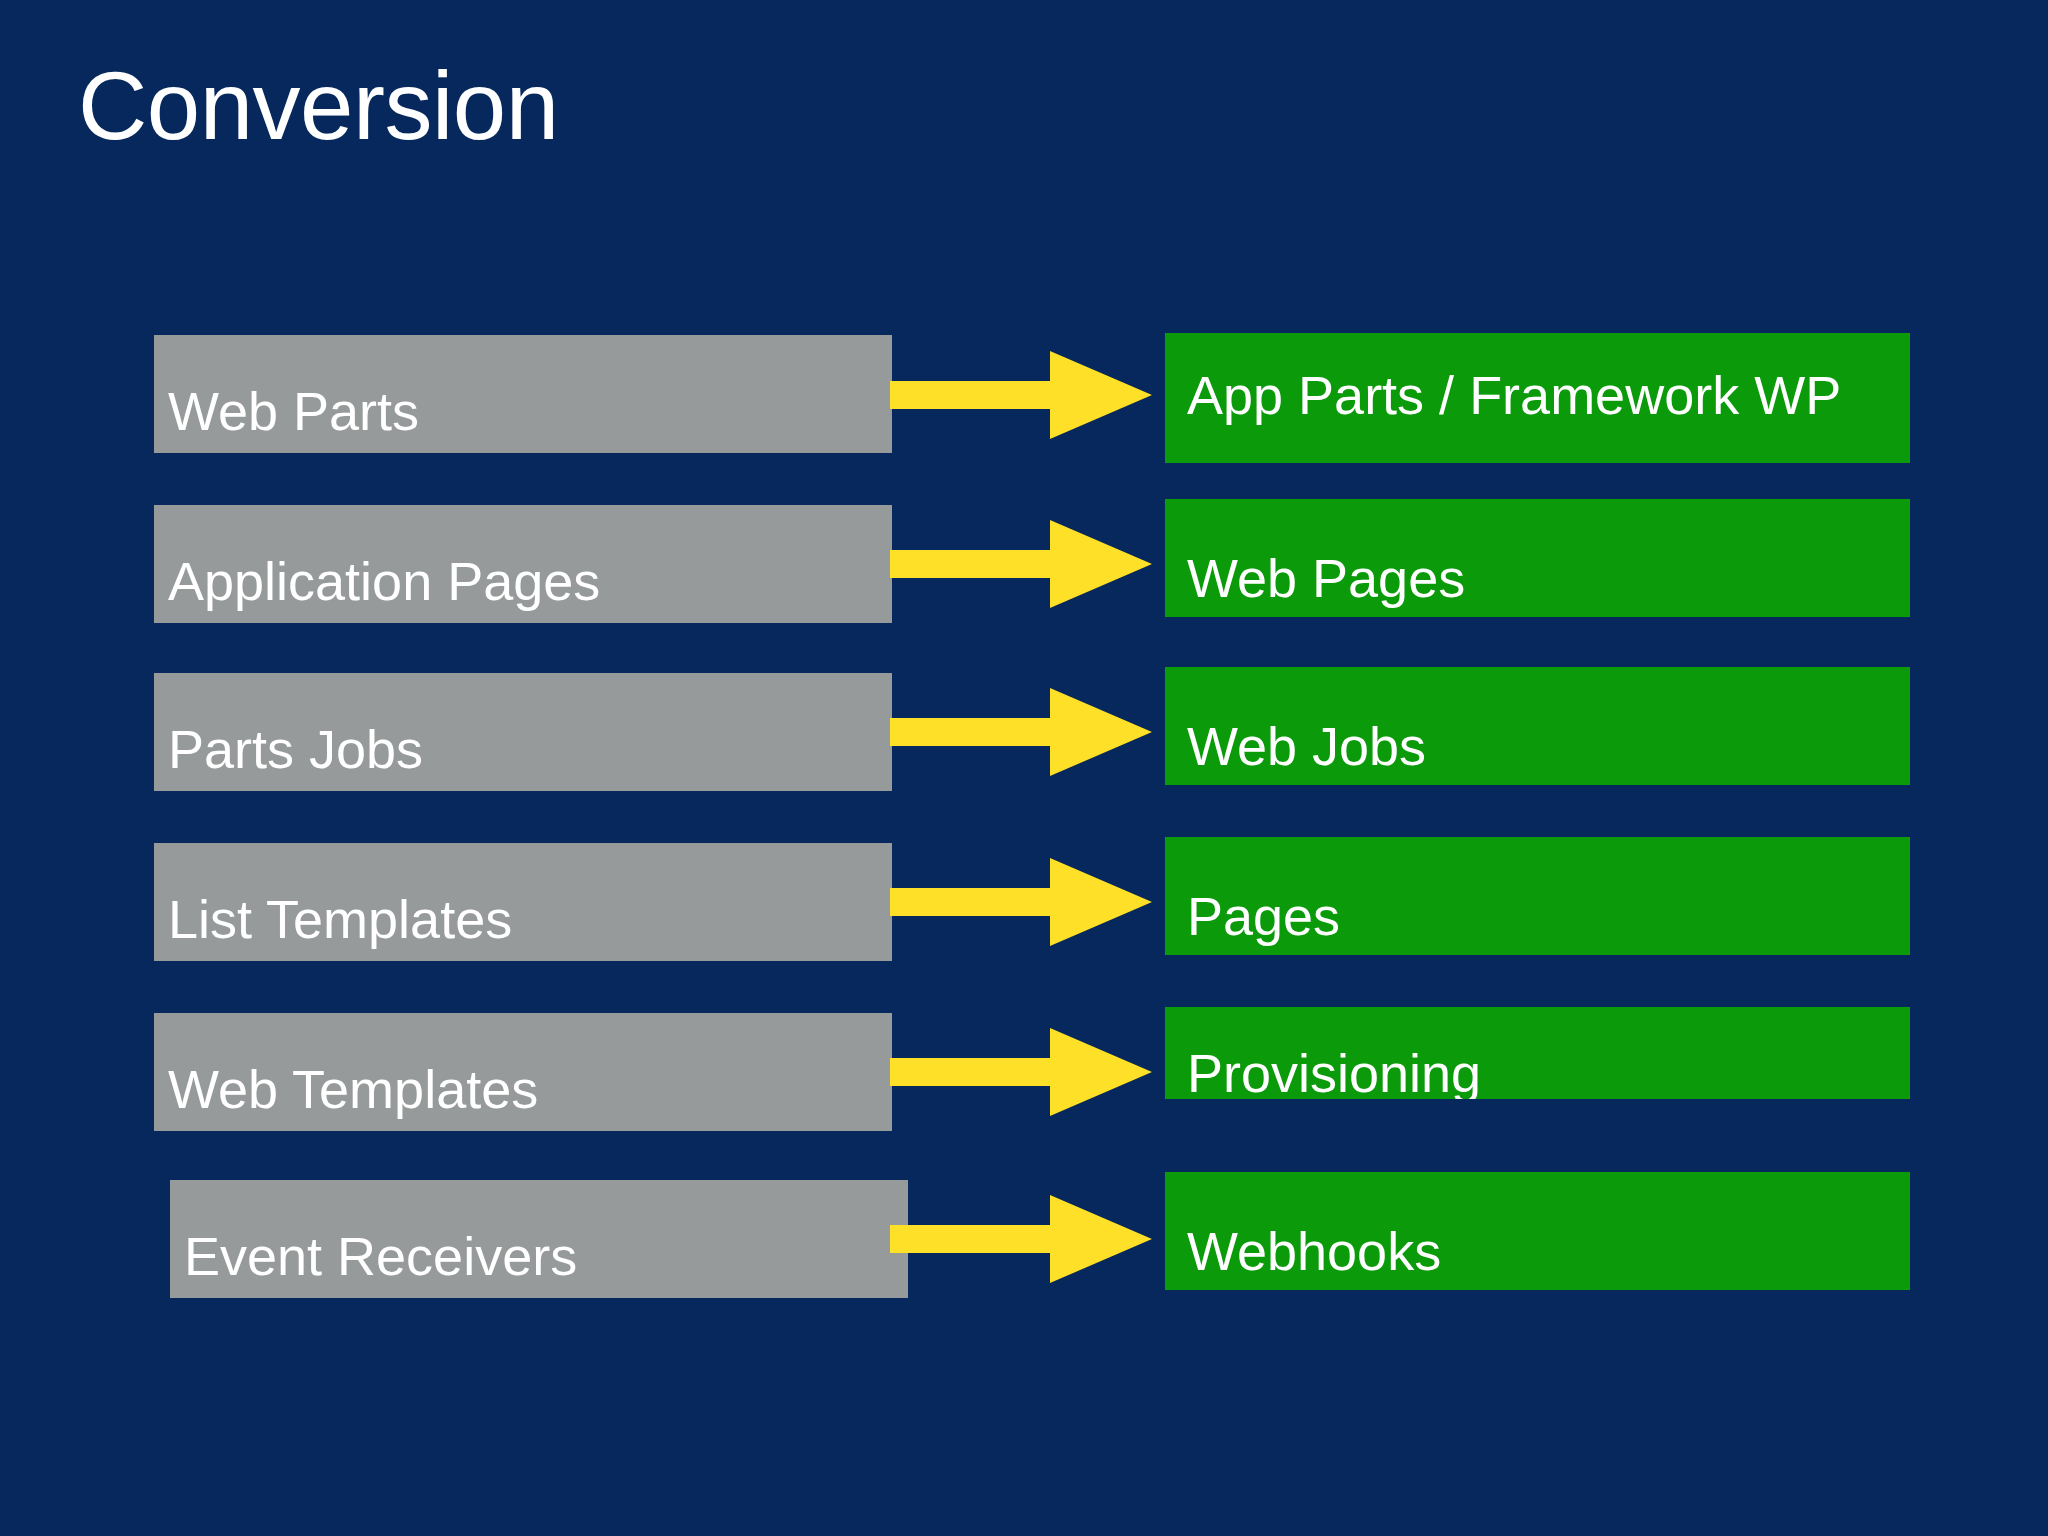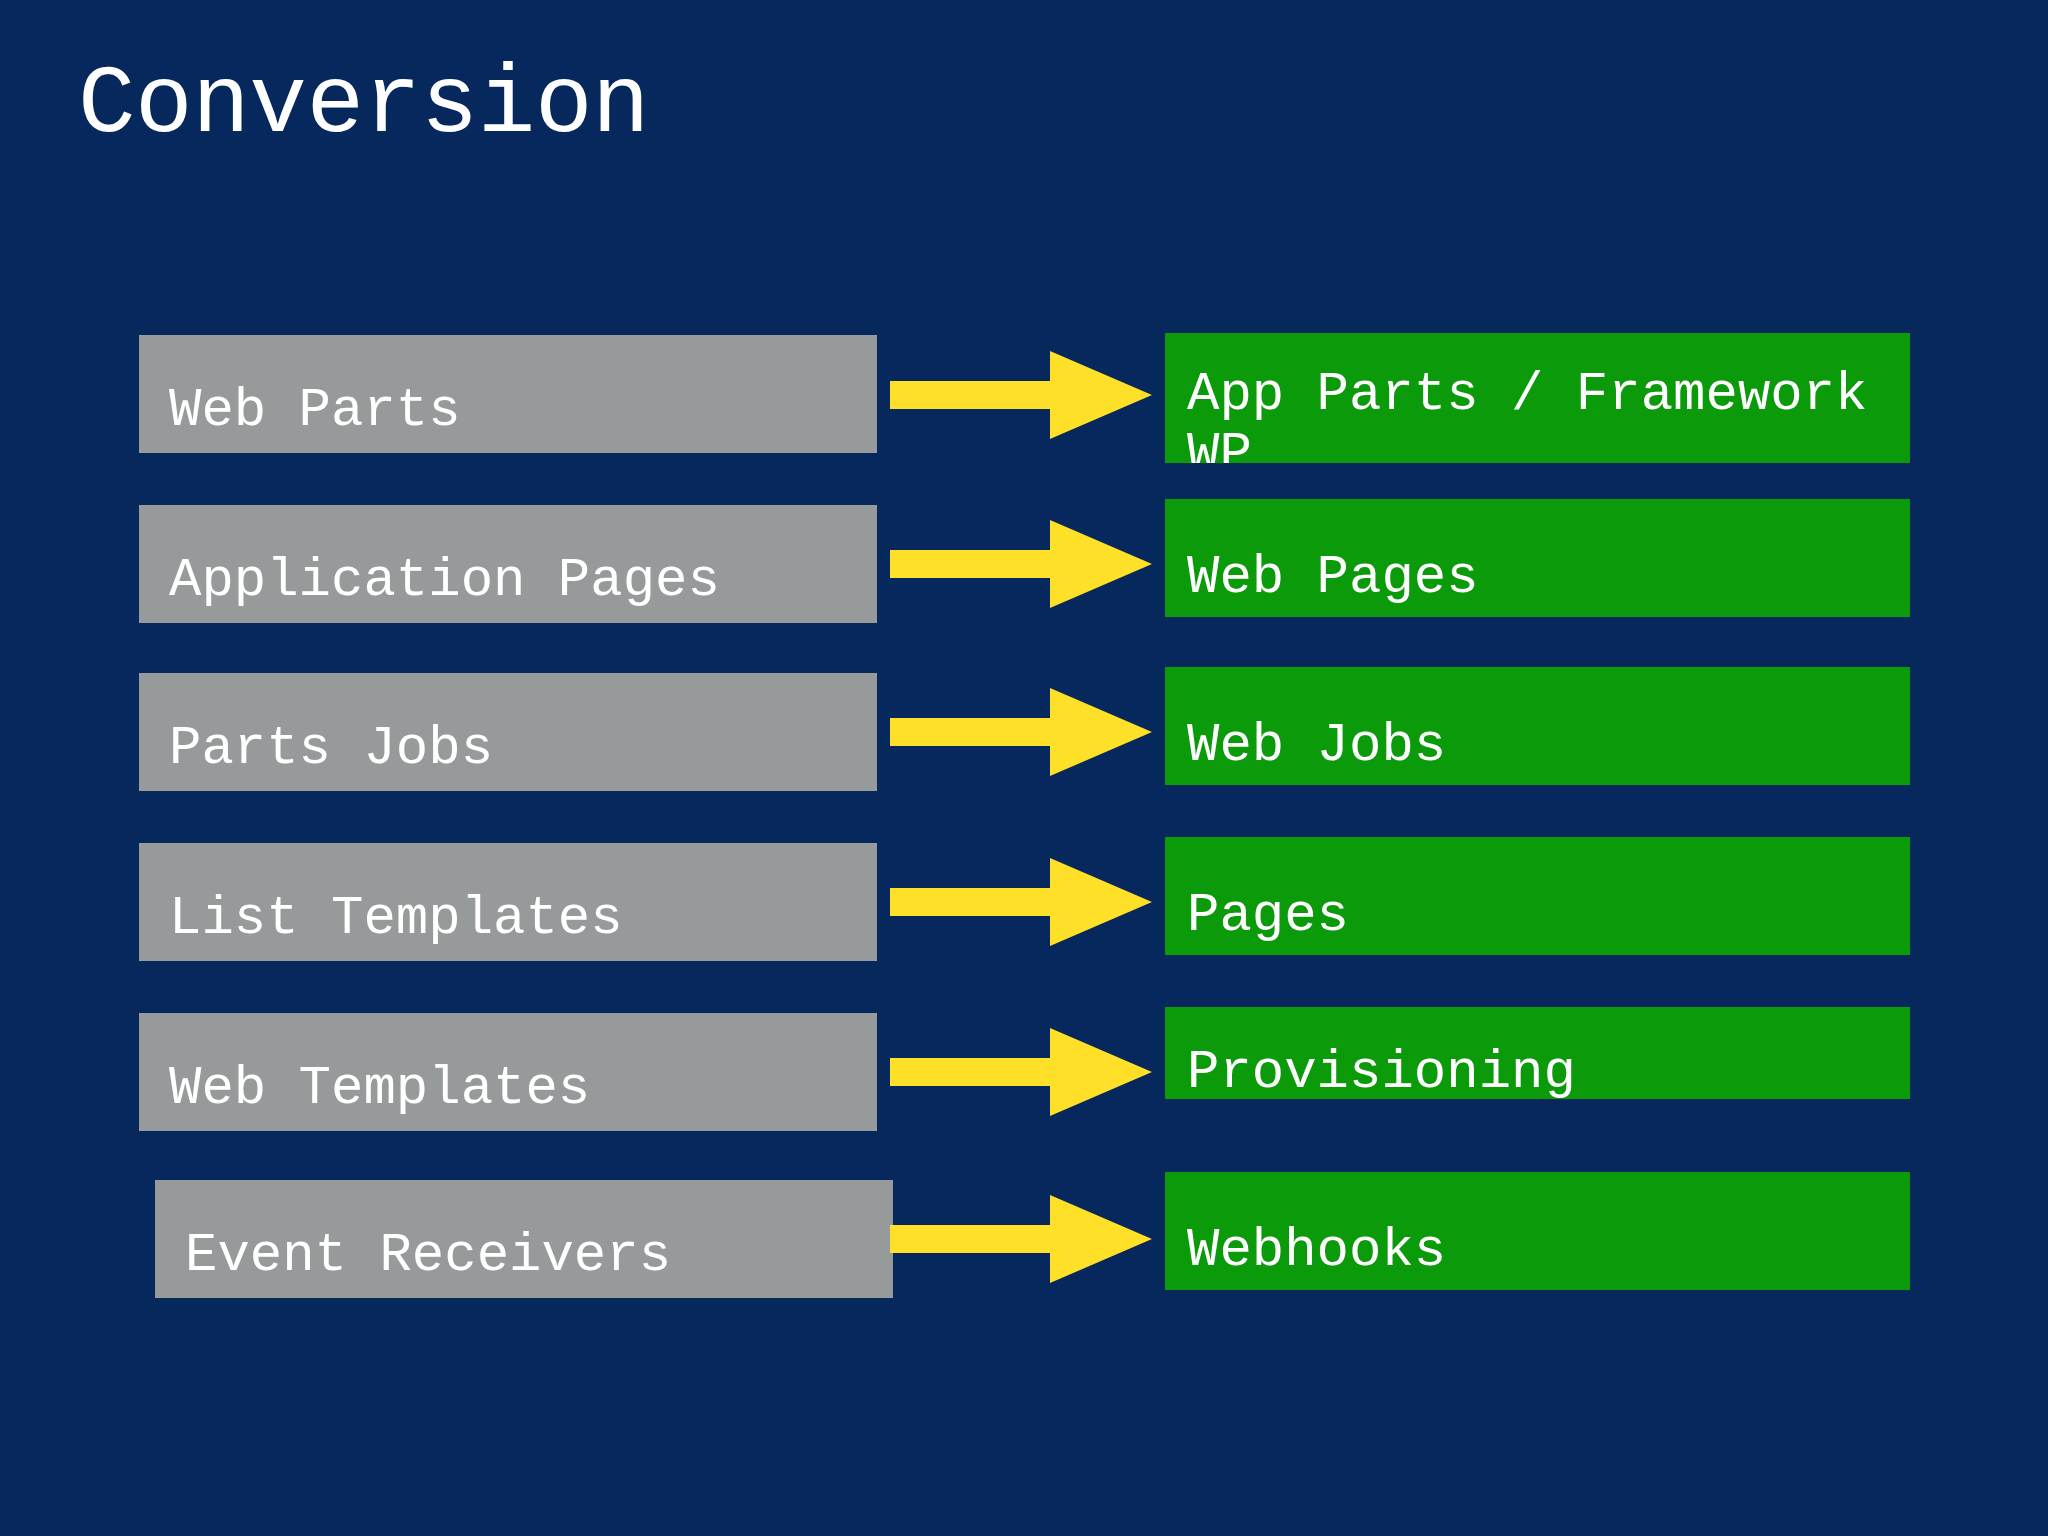--- a/index.html
+++ b/index.html
@@ -6,21 +6,21 @@
     margin: 0;
     padding: 0;
     background: #06285C;
   }
   #slide {
     position: relative;
     width: 2048px;
     height: 1536px;
     background: #06285C;
     overflow: hidden;
-    font-family: Liberation Mono, monospace;
+    font-family: Liberation Sans, sans-serif;
     -webkit-font-smoothing: antialiased;
   }
   
   #slide-title {
     position: absolute;
     left: 78px;
     top: 56px;
     font-size: 96px;
     line-height: 1.05;
     font-weight: 400;
@@ -29,27 +29,27 @@
     white-space: nowrap;
   }
   
   .row {
     position: absolute;
     left: 0;
     width: 2048px;
   }
   .src-box {
     position: absolute;
-    left: 139px;
+    left: 154px;
     width: 738px;
     background: #969A9A;
     box-sizing: border-box;
     display: flex;
     align-items: center;
-    padding-left: 30px;
+    padding-left: 14px;
     padding-top: 34px;
     overflow: hidden;
   }
   .src-box .box-label {
     font-size: 54px;
     line-height: 1.12;
     color: #FFFFFF;
     font-weight: 400;
     letter-spacing: 0px;
   }

